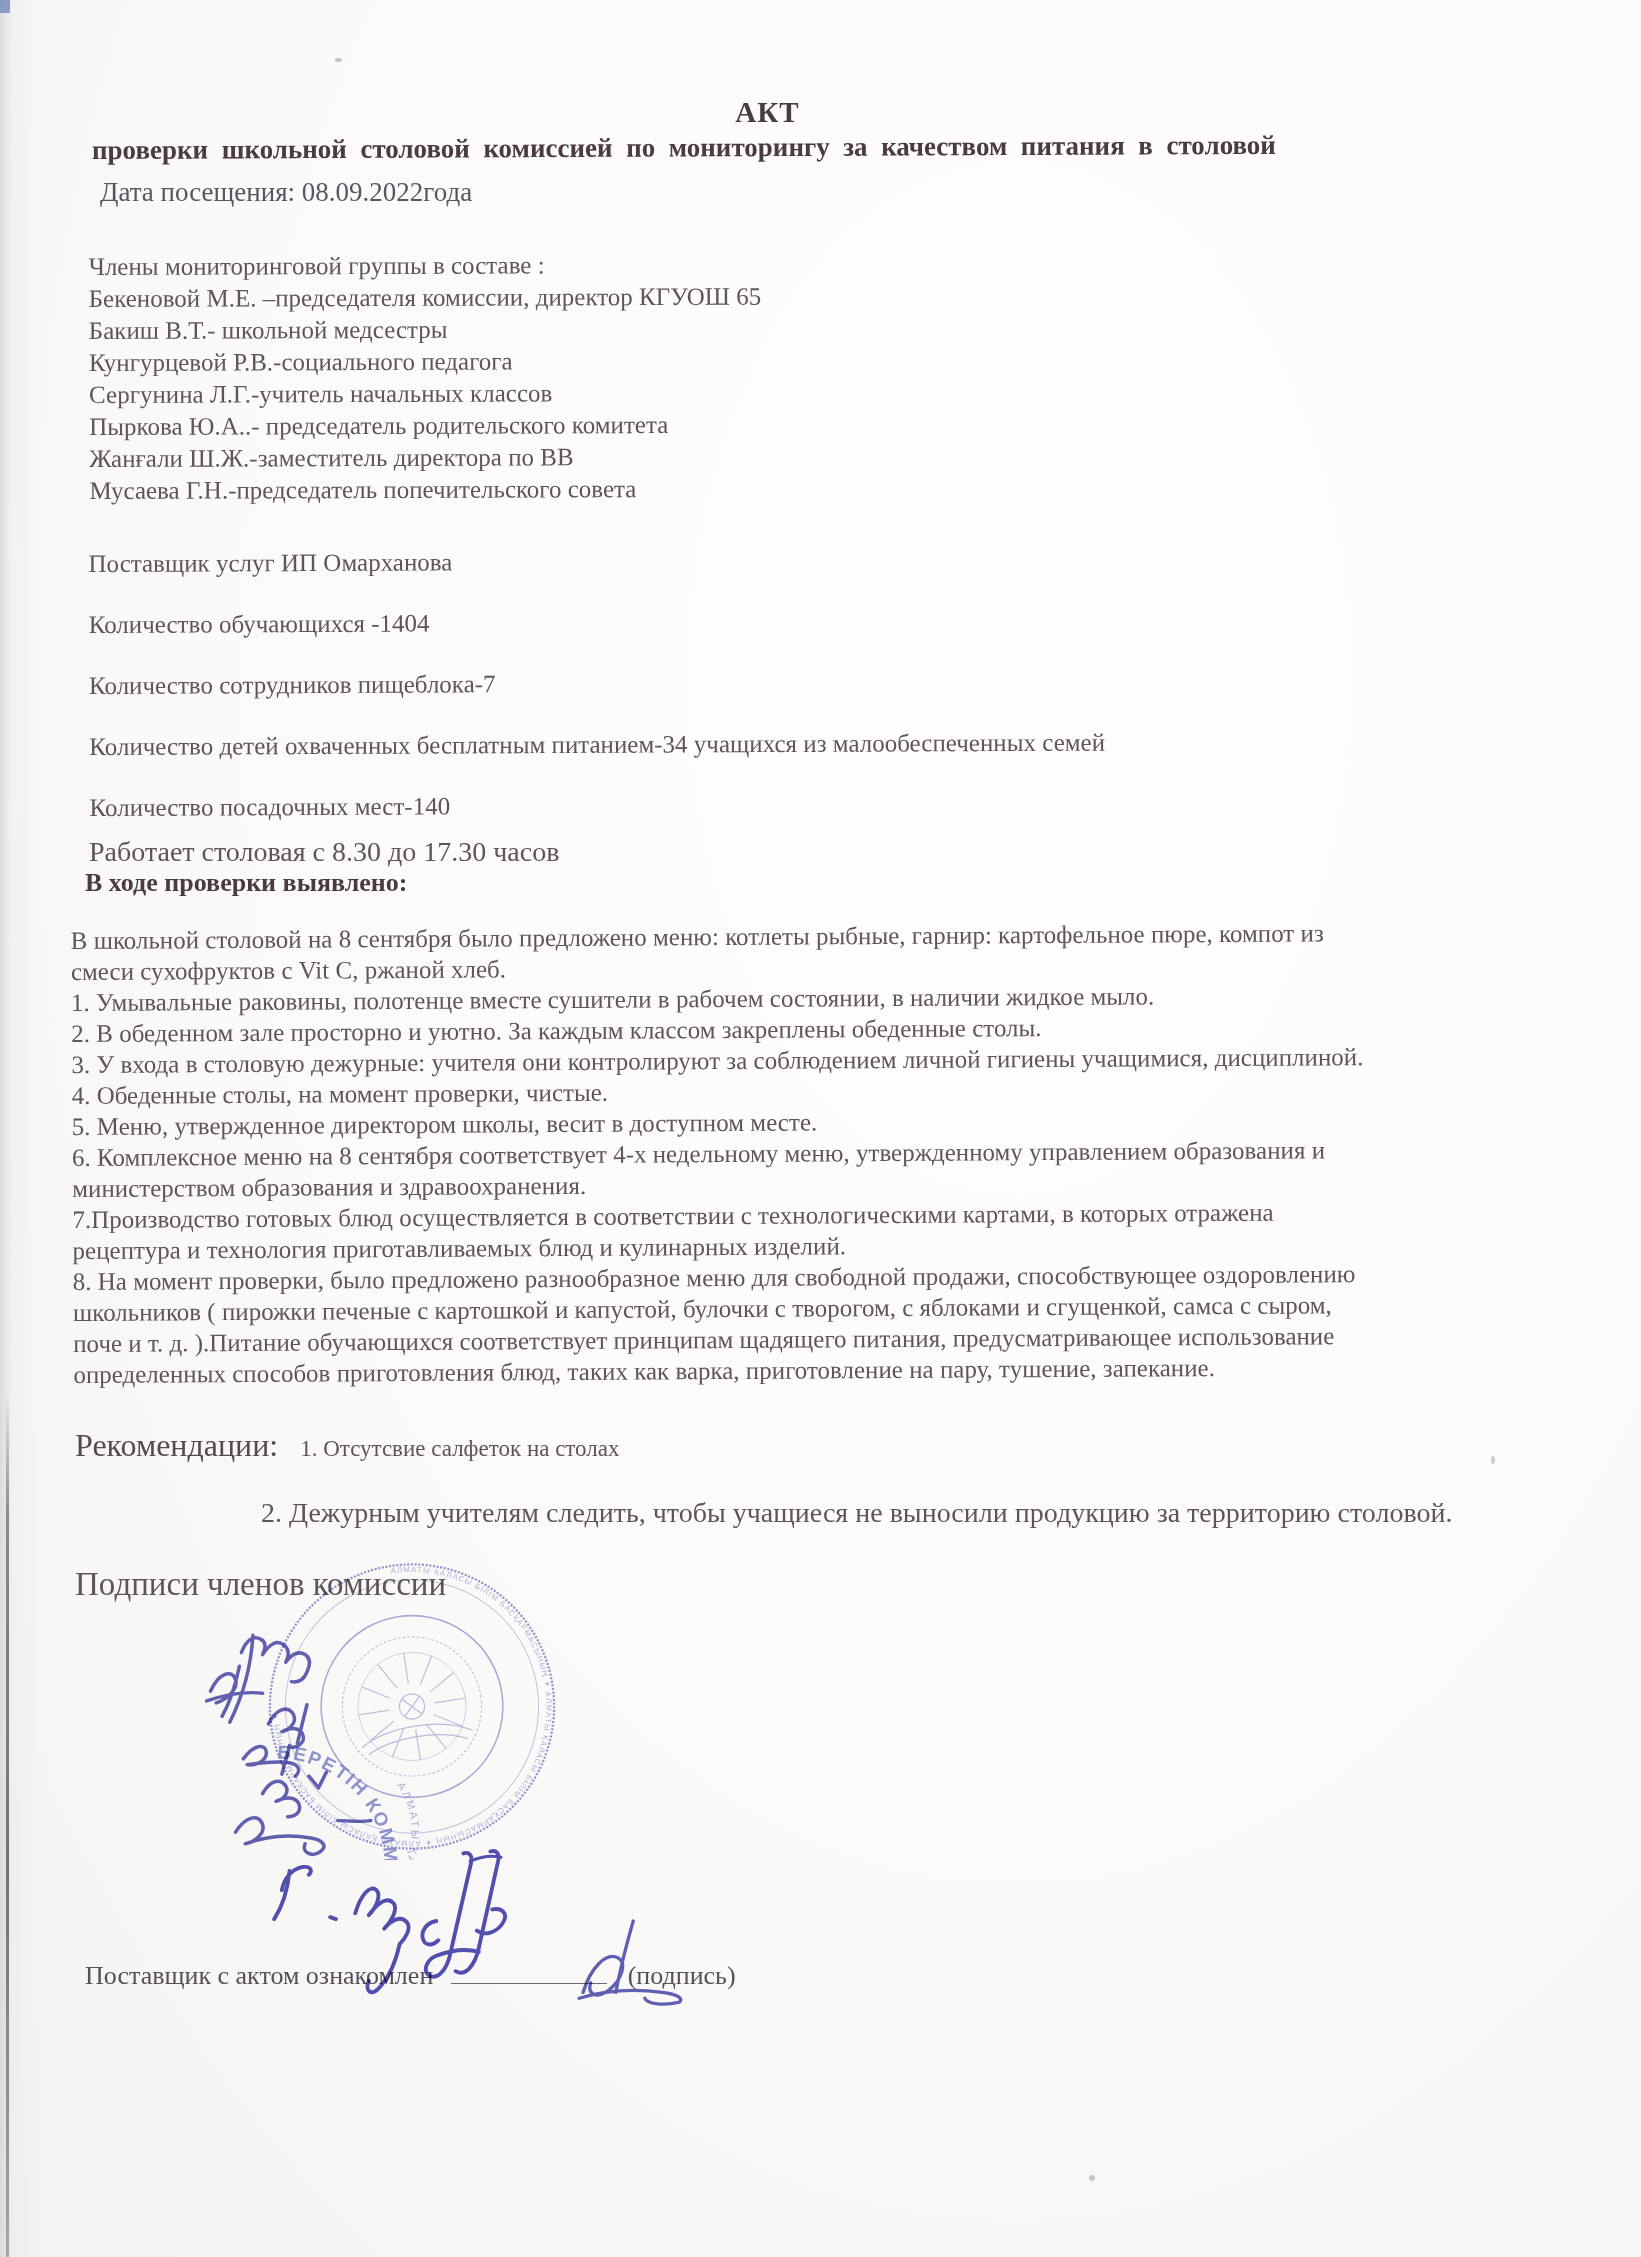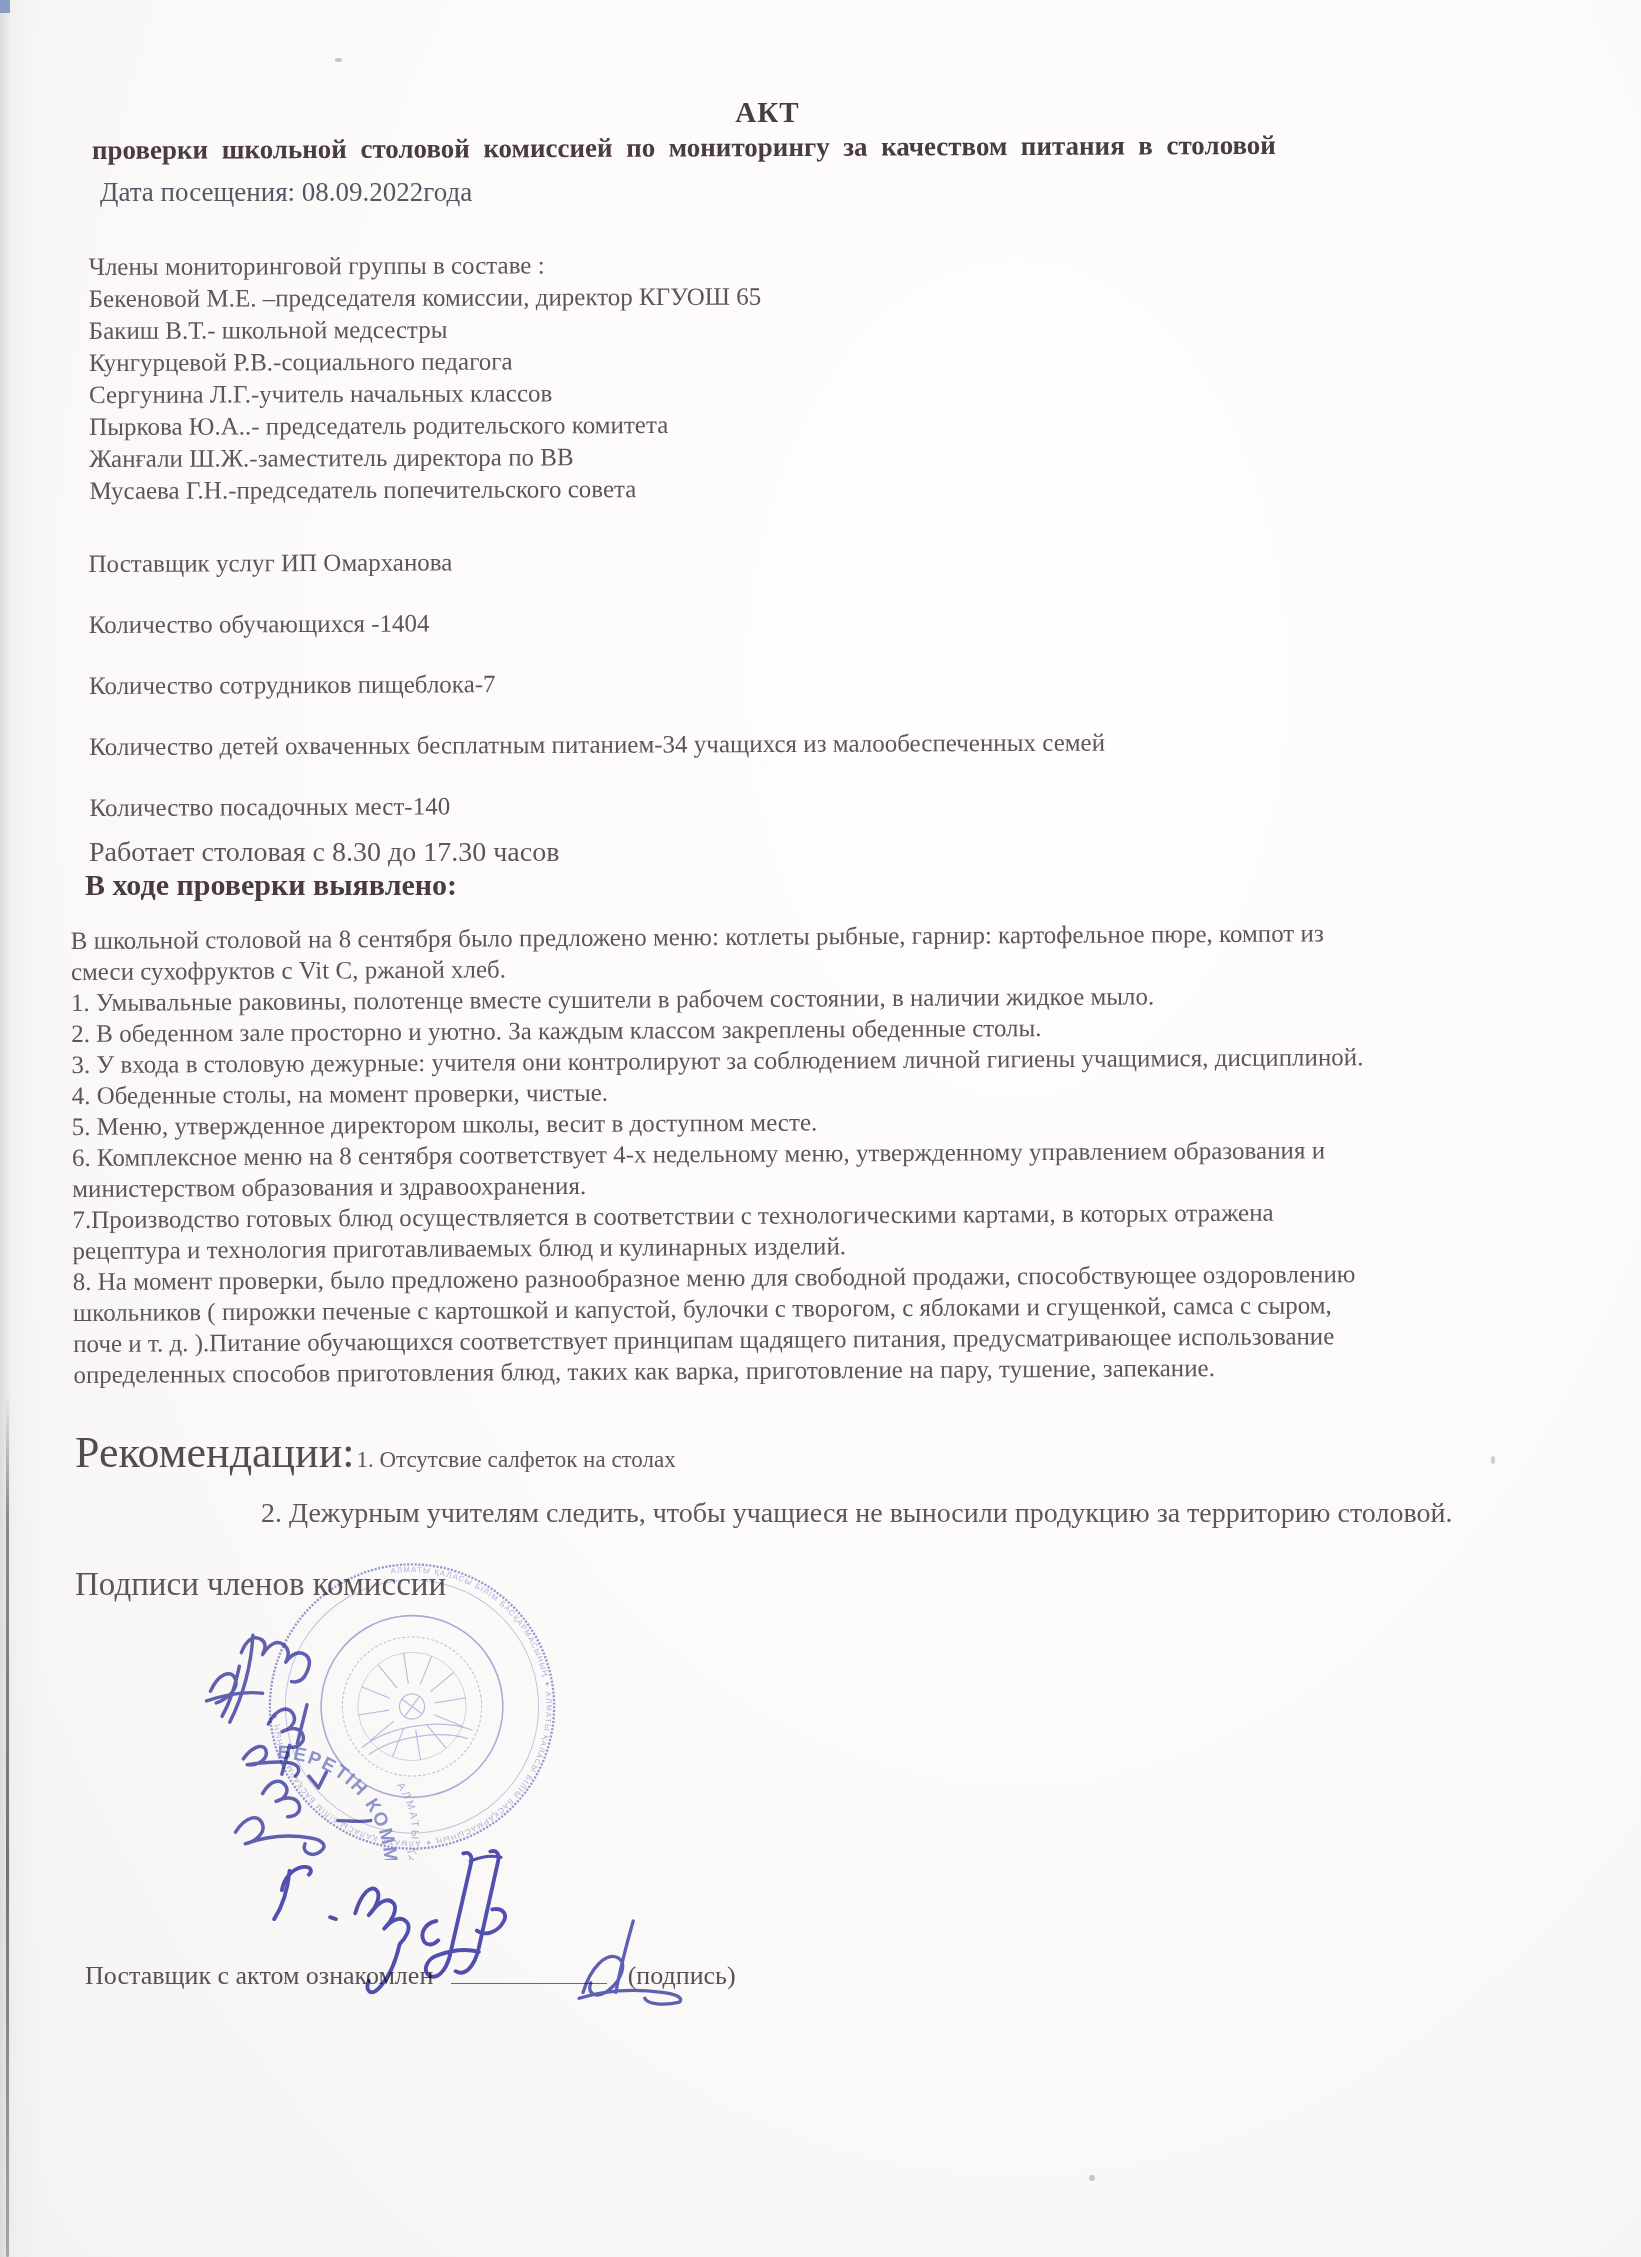--- a/index.html
+++ b/index.html
@@ -16,24 +16,24 @@
   .corner-chip{position:absolute;left:0;top:0;width:9.7px;height:12.6px;background:#7e95c2;opacity:.9;}
   .speck{position:absolute;border-radius:50%;background:#8d8a90;}
   .content{position:absolute;inset:0;filter:blur(0.3px);}
   .content > div{position:absolute;}
   .t-title{top:96px;left:0;width:1641px;text-align:center;font-weight:bold;font-size:29px;color:#4a3b43;letter-spacing:1px;transform:translateX(-53px);}
   .t-sub{top:135px;left:92px;width:1419px;font-weight:bold;font-size:27px;color:#4a3b43;word-spacing:6.8px;transform:rotate(-.25deg);transform-origin:left center;}
   .t-date{top:177px;left:100px;font-size:27px;color:#595463;}
   .members{top:251px;left:89px;font-size:25px;line-height:32px;transform:rotate(-.2deg);transform-origin:left center;}
   .info5{top:533px;left:89px;font-size:25px;line-height:61px;transform:rotate(-.25deg);transform-origin:left center;}
   .hours{top:836px;left:89px;font-size:28px;}
-  .f-head{top:868px;left:85px;font-size:30px;font-weight:bold;color:#4a3b43;}
+  .f-head{top:868px;left:85px;font-size:26px;font-weight:bold;color:#4a3b43;}
   .findings{top:925px;left:72px;width:1453px;font-size:25px;line-height:31px;white-space:pre-line;transform:rotate(-.35deg);transform-origin:left center;}
   .recs1{top:1427px;left:75px;font-size:23px;}
-  .recs1 .big{font-size:44px;color:#554a52;margin-right:2px;}
+  .recs1 .big{font-size:32px;color:#554a52;margin-right:22px;}
   .recs2{top:1497px;left:261px;font-size:28px;}
   .sig-head{top:1566px;left:75px;font-size:33px;}
   .sig-list{top:1634px;left:92px;font-size:27px;line-height:36px;color:#57505a;}
   .sig-list .last{margin-top:7.7px;}
   .footer{top:1960px;left:85px;font-size:26px;color:#57505a;}
   .footer .uline{display:inline-block;width:156px;margin-left:17.4px;border-bottom:1.9px solid #6e6772;height:23px;}
   .footer .cap{margin-left:21px;margin-top:48px;}
   .stamp-svg{position:absolute;left:267px;top:1553px;mix-blend-mode:multiply;opacity:.88;filter:blur(0.3px);}
   .ink-svg{position:absolute;left:0;top:0;mix-blend-mode:multiply;filter:blur(0.2px);}
   .stamp-ring{font-family:"Liberation Sans","DejaVu Sans",sans-serif;font-weight:bold;font-size:19.5px;letter-spacing:2px;}

